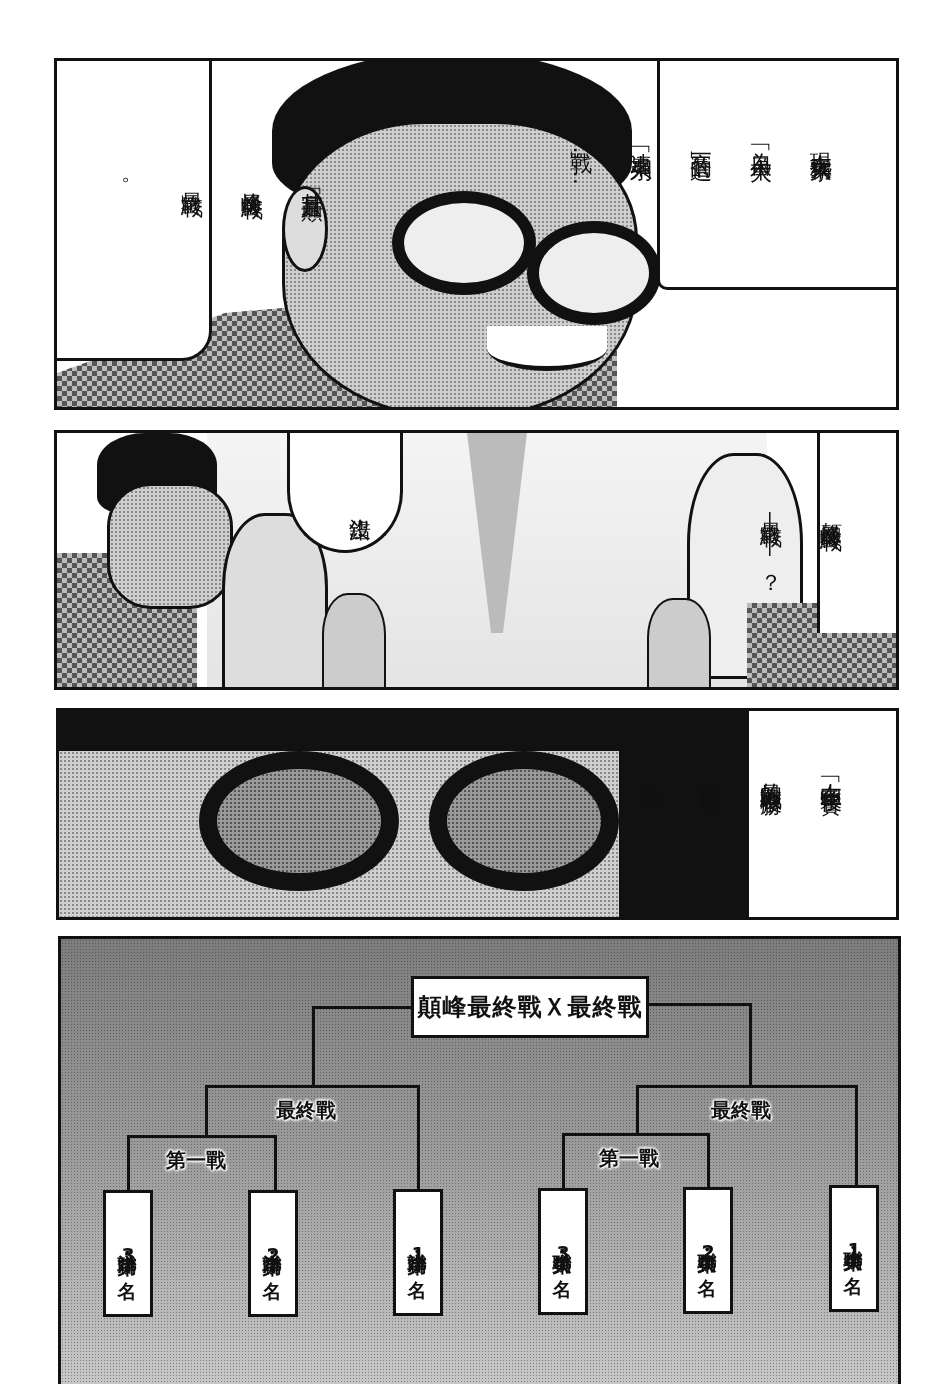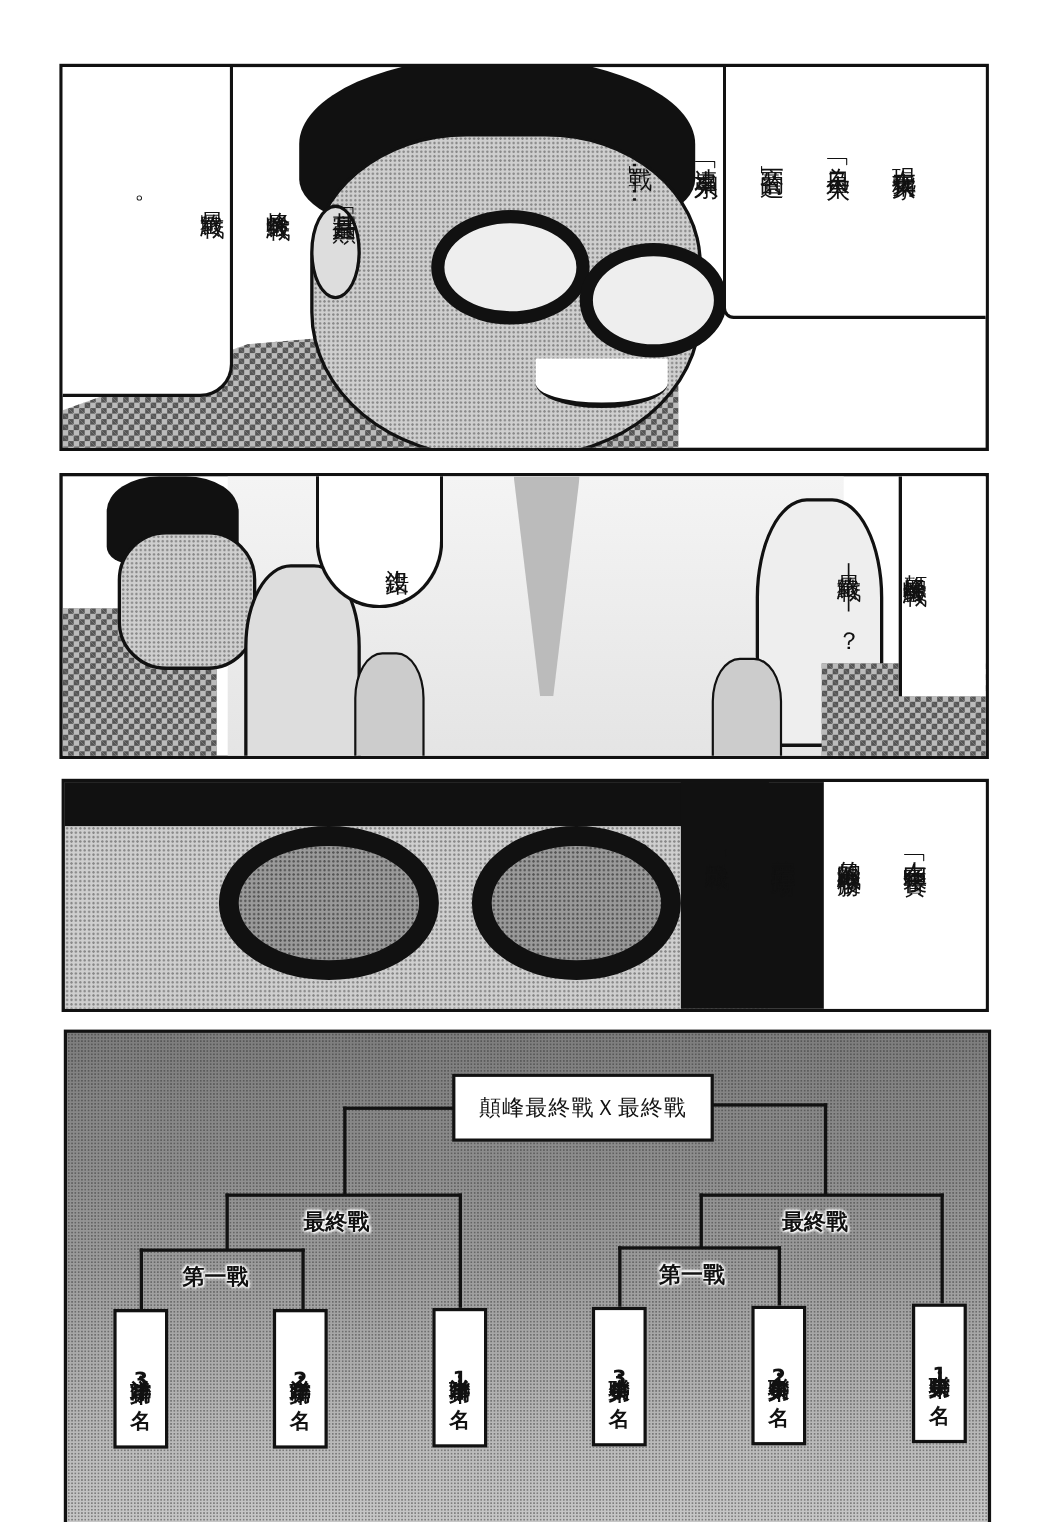--- a/index.html
+++ b/index.html
@@ -9,21 +9,21 @@
   .vtext{position:absolute;writing-mode:vertical-rl;font-size:22px;line-height:30px;letter-spacing:2px;color:#111;white-space:pre;}
   .bubble{position:absolute;background:#fff;}
   
   .tone-mid{background-color:#9a9a9a;background-image:radial-gradient(#555 1px,transparent 1.2px);background-size:4px 4px;}
   .tone-light{background-color:#cfcfcf;background-image:radial-gradient(#888 1px,transparent 1.2px);background-size:4px 4px;}
   .tone-check{background-color:#bbb;background-image:linear-gradient(45deg,#555 25%,transparent 25%,transparent 75%,#555 75%),linear-gradient(45deg,#555 25%,transparent 25%,transparent 75%,#555 75%);background-size:10px 10px;background-position:0 0,5px 5px;}
   #p4{background:linear-gradient(180deg,#7d7d7d 0%,#9a9a9a 45%,#c9c9c9 100%);}
   #p4::before{content:"";position:absolute;inset:0;background-image:radial-gradient(rgba(40,40,40,.45) .8px,transparent 1px);background-size:3px 3px;}
   .line{position:absolute;background:#111;}
   .box{position:absolute;background:#fff;border:3px solid #111;box-sizing:border-box;display:flex;align-items:center;justify-content:center;}
-  .box-title{font-size:20px;font-weight:normal;letter-spacing:1px;}
+  .box-title{font-size:24px;font-weight:bold;letter-spacing:1px;}
   .team{writing-mode:vertical-rl;font-size:19px;line-height:24px;letter-spacing:1px;font-weight:bold;text-orientation:upright;}
   .round-label{position:absolute;font-size:20px;font-weight:bold;color:#111;text-shadow:0 0 3px #fff,0 0 3px #fff,0 0 4px #fff,1px 1px 2px #fff,-1px -1px 2px #fff;}
 </style>
 </head>
 <body>
 
 <div class="panel" id="p1" style="left:54px;top:58px;width:845px;height:352px;">
 
   <div class="art tone-check" style="left:0;top:240px;width:560px;height:120px;clip-path:polygon(0 100%,0 60%,30% 10%,55% 0,100% 30%,100% 100%);"></div>
   <div class="art" style="left:215px;top:-10px;width:360px;height:160px;background:#111;border-radius:50% 50% 30% 30%;"></div>

